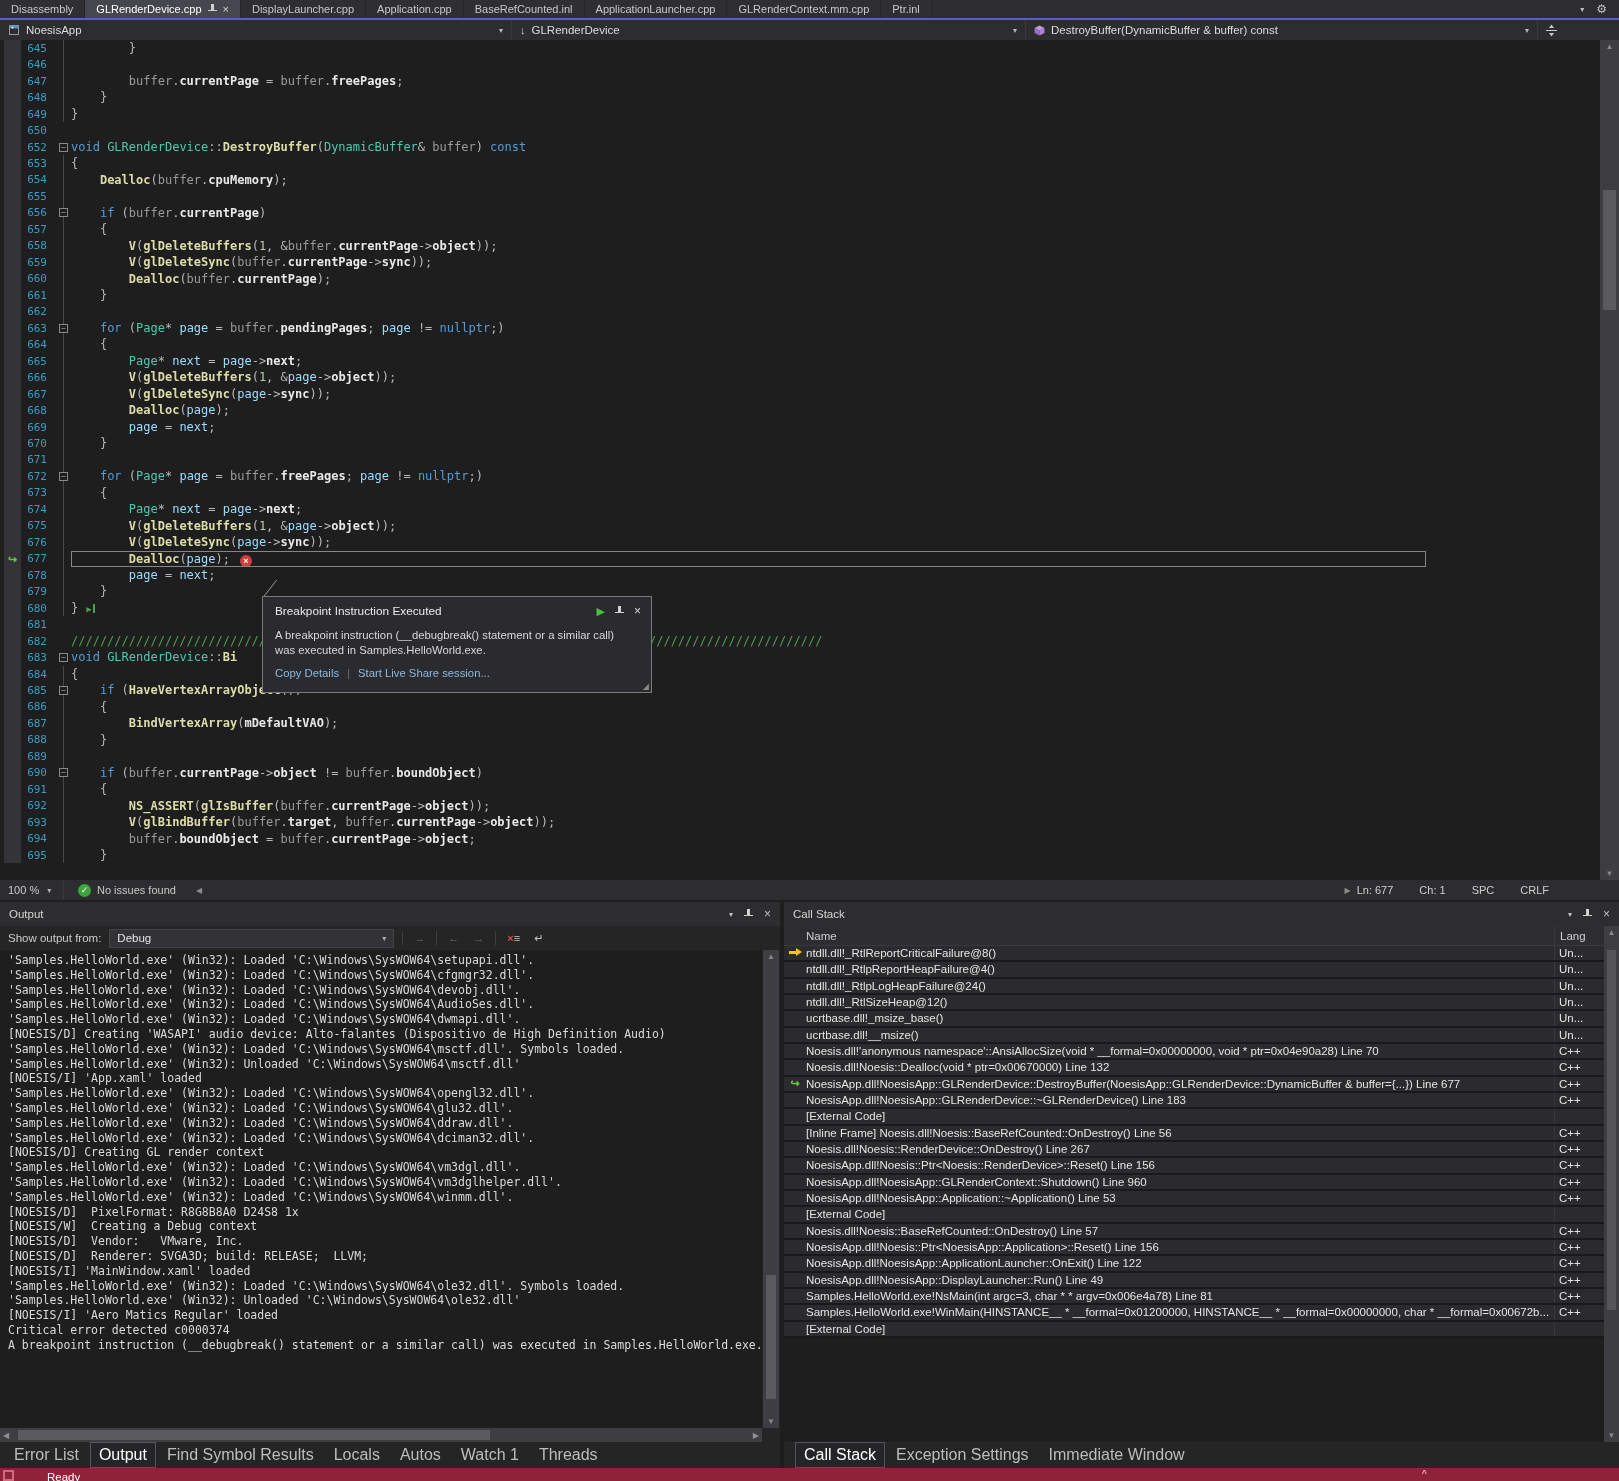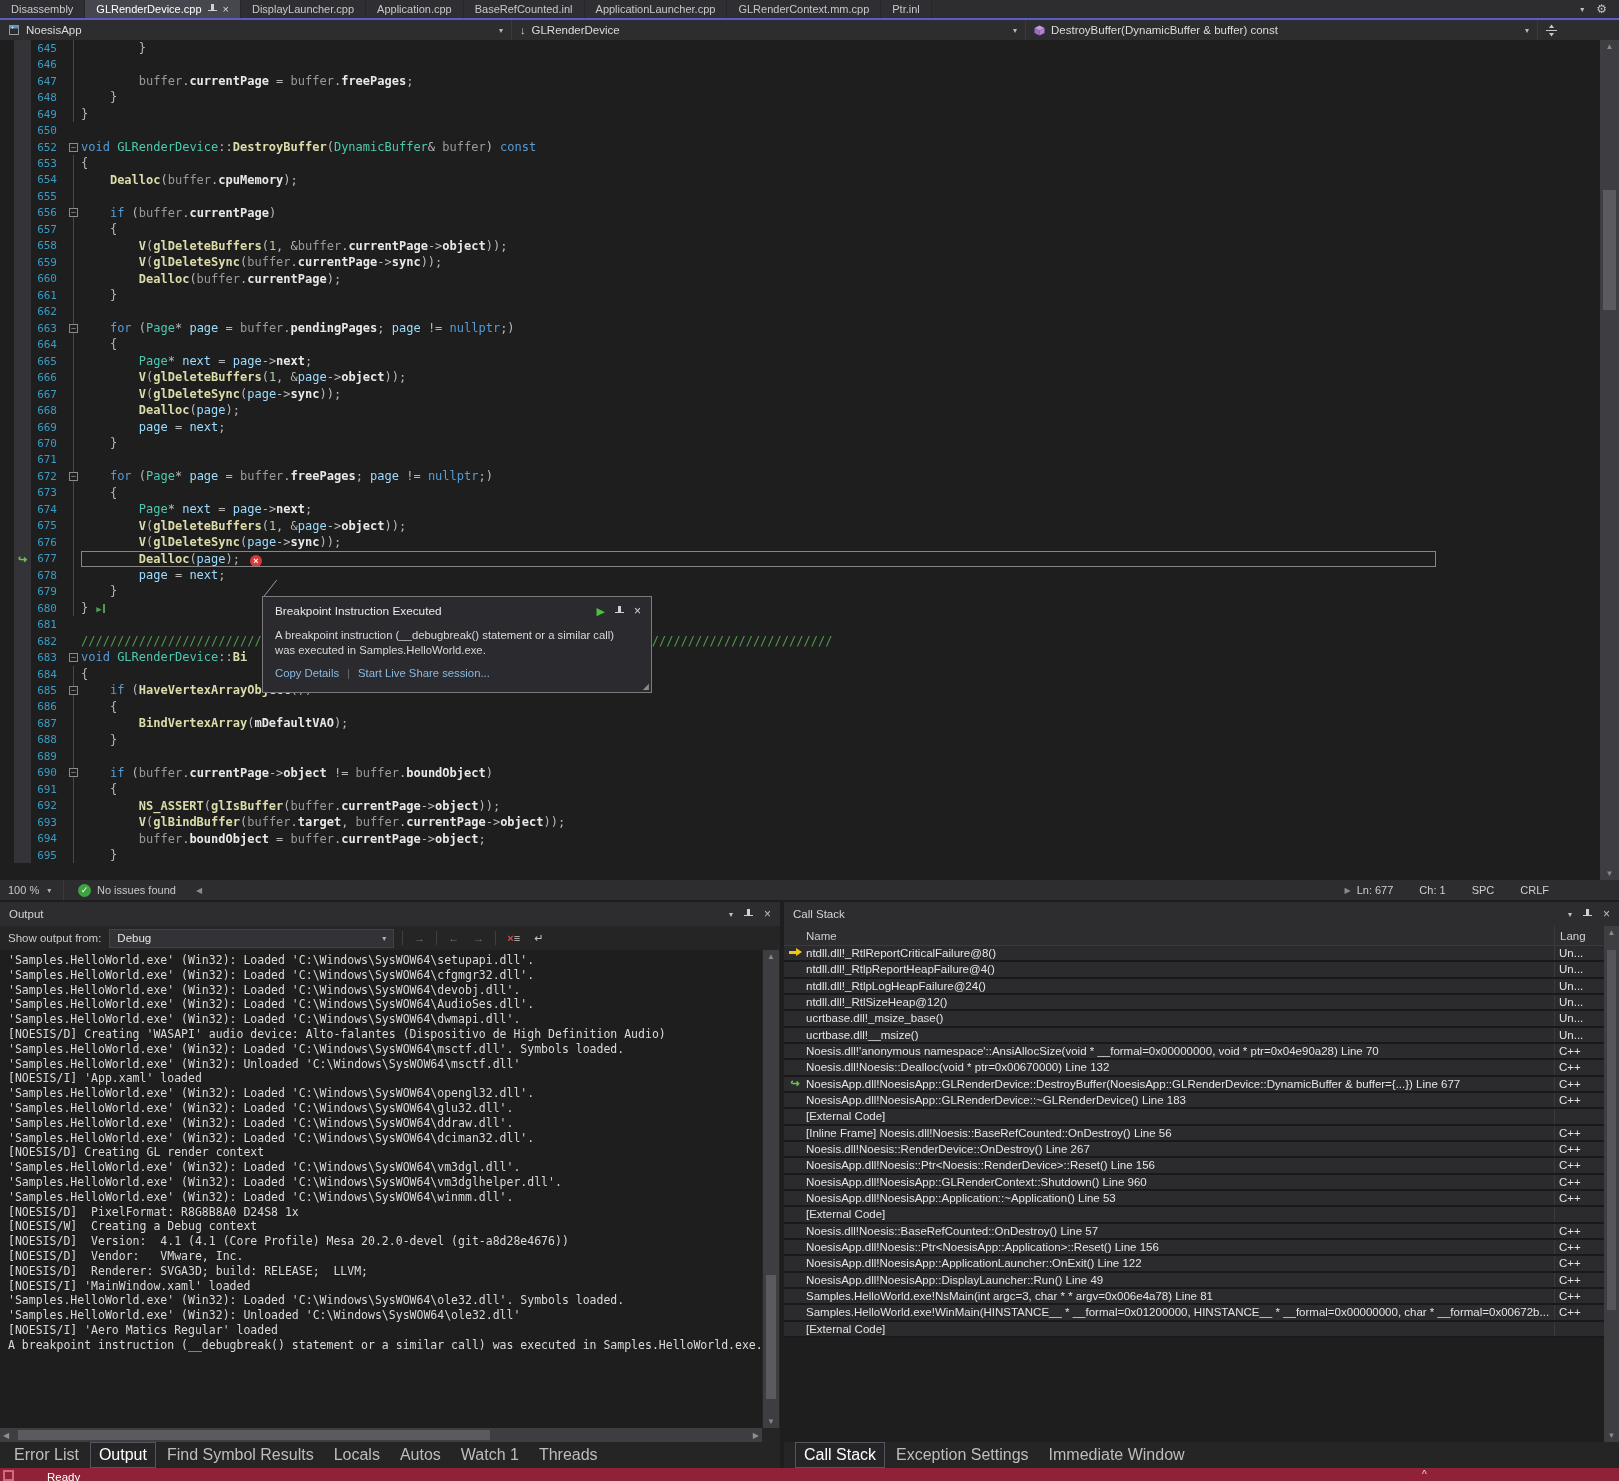--- a/index.html
+++ b/index.html
@@ -25,21 +25,21 @@
   
   #navbar { position:absolute; top:20px; left:0; width:100%; height:20px; background:#2d2d30; display:flex; font-size:11.5px; color:#dcdcdc; }
   .nav-sec { display:flex; align-items:center; gap:6px; padding:0 8px; border-right:1px solid #3a3a3e; }
   .nav-chev { margin-left:auto; font-size:8px; color:#b8b8b8; }
   #nav-proj { width:512px; } #nav-scope { width:514px; } #nav-member { width:512px; }
   #nav-split { width:26px; justify-content:center; border-right:none; }
   .proj-icon svg, .cube-icon svg, .split-icon svg { display:block; }
   .scope-arrow { color:#d0d0d0; font-size:11px; }
 
   
-  #editor { position:absolute; top:40px; left:14px; width:1484px; height:840px; background:#1e1e1e; overflow:hidden; }
+  #editor { position:absolute; top:40px; left:4px; width:1484px; height:840px; background:#1e1e1e; overflow:hidden; }
   .ed-line { display:flex; height:16.47px; align-items:center; position:relative; }
   .ed-gutter { width:17px; flex:none; height:100%; background:#333338; display:flex; align-items:center; justify-content:center; }
   .gut-arrow { color:var(--framegreen,#6fc14e); font-weight:bold; font-size:11px; line-height:10px; }
   .ed-num { width:35px; flex:none; text-align:right; padding-right:9px; color:var(--lnum,#3b9cc4);
             font:11px "DejaVu Sans Mono", monospace; }
   .ed-fold { width:15px; flex:none; height:100%; display:flex; align-items:center; justify-content:center; position:relative; }
   .ed-fold.guide::before { content:""; position:absolute; left:7px; top:0; width:1px; height:100%; background:#484848; }
   .fold-box { position:relative; z-index:1; width:9px; height:9px; border:1px solid #8a8a8a; background:#1e1e1e;
               color:#c0c0c0; font-size:8px; line-height:6px; text-align:center; }
   .ed-code { margin:0; flex:1; margin-right:62px; font:12px "DejaVu Sans Mono", monospace; white-space:pre;
@@ -625,27 +625,27 @@
         <div class="out-line">'Samples.HelloWorld.exe' (Win32): Loaded 'C:\Windows\SysWOW64\opengl32.dll'.</div>
         <div class="out-line">'Samples.HelloWorld.exe' (Win32): Loaded 'C:\Windows\SysWOW64\glu32.dll'.</div>
         <div class="out-line">'Samples.HelloWorld.exe' (Win32): Loaded 'C:\Windows\SysWOW64\ddraw.dll'.</div>
         <div class="out-line">'Samples.HelloWorld.exe' (Win32): Loaded 'C:\Windows\SysWOW64\dciman32.dll'.</div>
         <div class="out-line">[NOESIS/D] Creating GL render context</div>
         <div class="out-line">'Samples.HelloWorld.exe' (Win32): Loaded 'C:\Windows\SysWOW64\vm3dgl.dll'.</div>
         <div class="out-line">'Samples.HelloWorld.exe' (Win32): Loaded 'C:\Windows\SysWOW64\vm3dglhelper.dll'.</div>
         <div class="out-line">'Samples.HelloWorld.exe' (Win32): Loaded 'C:\Windows\SysWOW64\winmm.dll'.</div>
         <div class="out-line">[NOESIS/D]  PixelFormat: R8G8B8A0 D24S8 1x</div>
         <div class="out-line">[NOESIS/W]  Creating a Debug context</div>
-        <div class="out-line">[NOESIS/D]  Version:  4.1 (4.1 (Core Profile) Mesa 20.2.0-devel (git-a8d28e4676))</div>
         <div class="out-line">[NOESIS/D]  Vendor:   VMware, Inc.</div>
         <div class="out-line">[NOESIS/D]  Renderer: SVGA3D; build: RELEASE;  LLVM;</div>
         <div class="out-line">[NOESIS/I] 'MainWindow.xaml' loaded</div>
         <div class="out-line">'Samples.HelloWorld.exe' (Win32): Loaded 'C:\Windows\SysWOW64\ole32.dll'. Symbols loaded.</div>
         <div class="out-line">'Samples.HelloWorld.exe' (Win32): Unloaded 'C:\Windows\SysWOW64\ole32.dll'</div>
         <div class="out-line">[NOESIS/I] 'Aero Matics Regular' loaded</div>
+        <div class="out-line">Critical error detected c0000374</div>
         <div class="out-line">A breakpoint instruction (__debugbreak() statement or a similar call) was executed in Samples.HelloWorld.exe.</div>
       </div>
     <div id="output-vscroll">
       <span class="sb-arrow" style="top:2px;">▲</span>
       <div id="output-vthumb"></div>
       <span class="sb-arrow" style="bottom:2px;">▼</span>
     </div>
     <div id="output-hscroll">
       <span class="hs-btn" style="left:3px;">◀</span>
       <div id="output-hthumb"></div>

